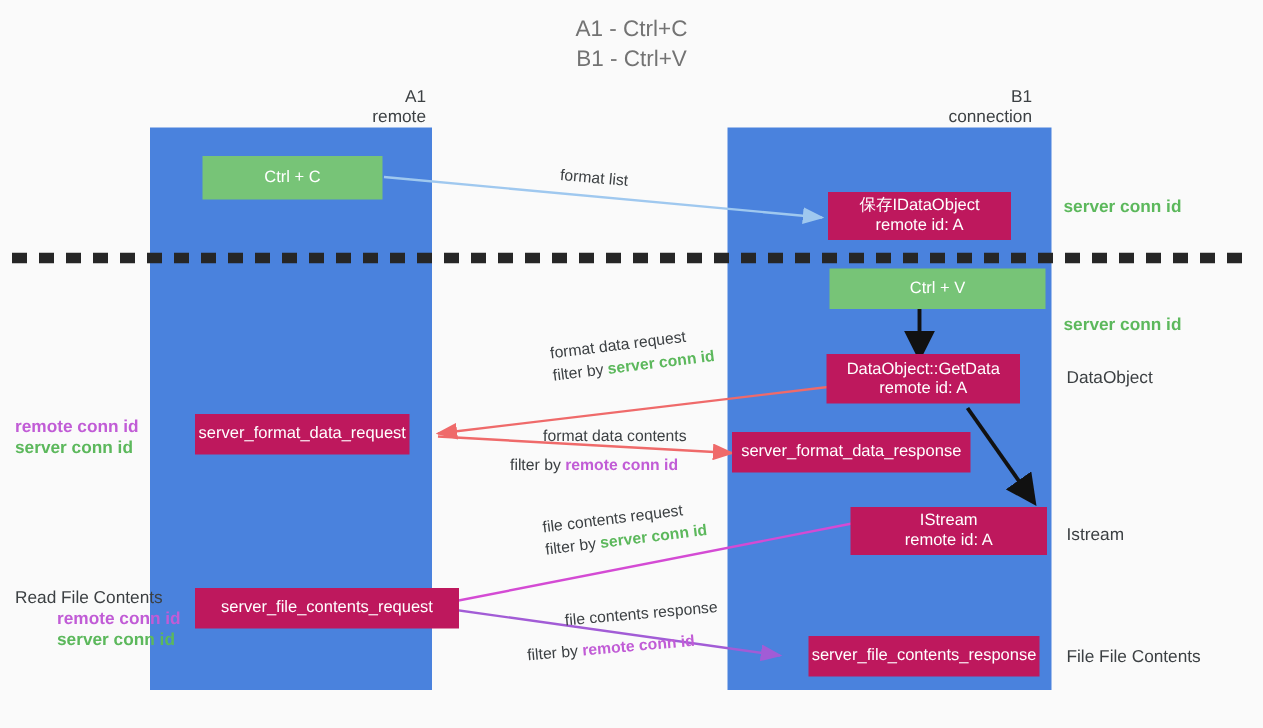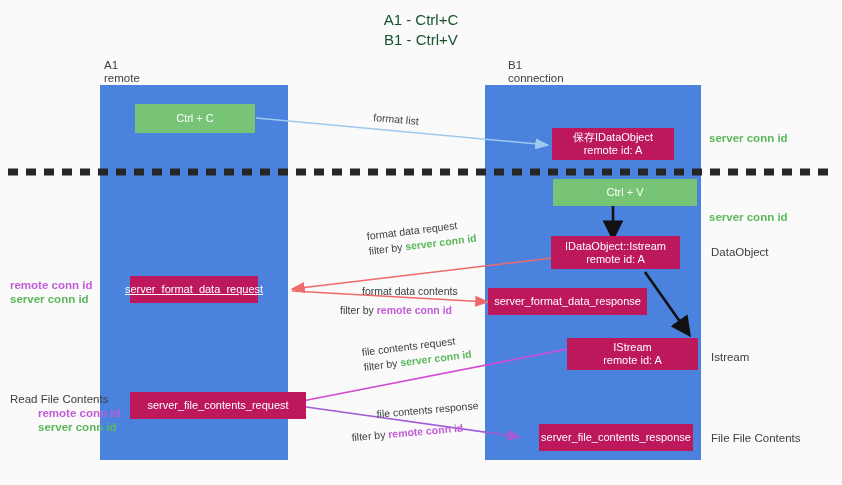--- a/index.html
+++ b/index.html
@@ -8,26 +8,26 @@
     background:#fafafa;
     font-family:"Liberation Sans","DejaVu Sans",sans-serif;
     overflow:hidden;
     position:relative;
   }
   #stage{position:absolute;left:0;top:0;width:842px;height:485px;}
 
   
   .title{
     position:absolute;left:0;top:10px;width:842px;
-    text-align:center;font-size:15px;color:#14532d;line-height:20px;
+    text-align:center;font-size:15px;color:#737373;line-height:20px;
   }
 
   
   .lane-head{
-    position:absolute;text-align:left;font-size:11.5px;
+    position:absolute;text-align:right;font-size:11.5px;
     color:#3c4043;line-height:13px;width:180px;
   }
 
   
   .lane{position:absolute;background:#4a82dd;}
 
   
   .box{
     position:absolute;display:flex;align-items:center;justify-content:center;
     text-align:center;color:#ffffff;font-size:11px;line-height:13px;
@@ -116,25 +116,25 @@
   <div class="box orange" style="left:552px;top:128px;width:122px;height:32px;">
     <span class="b-txt">保存IDataObject
 remote id: A</span>
   </div>
 
   <div class="box green" style="left:553px;top:179px;width:144px;height:27px;">
     <span class="b-txt">Ctrl + V</span>
   </div>
 
   <div class="box orange" style="left:551px;top:236px;width:129px;height:33px;">
-    <span class="b-txt">IDataObject::Istream
+    <span class="b-txt">DataObject::GetData
 remote id: A</span>
   </div>
 
-  <div class="box orange" style="left:130px;top:276px;width:128px;height:27px;text-decoration:underline;">
+  <div class="box orange" style="left:130px;top:276px;width:143px;height:27px;">
     <span class="b-txt">server_format_data_request</span>
   </div>
 
   <div class="box orange" style="left:488px;top:288px;width:159px;height:27px;">
     <span class="b-txt">server_format_data_response</span>
   </div>
 
   <div class="box orange" style="left:567px;top:338px;width:131px;height:32px;">
     <span class="b-txt">IStream
 remote id: A</span>

